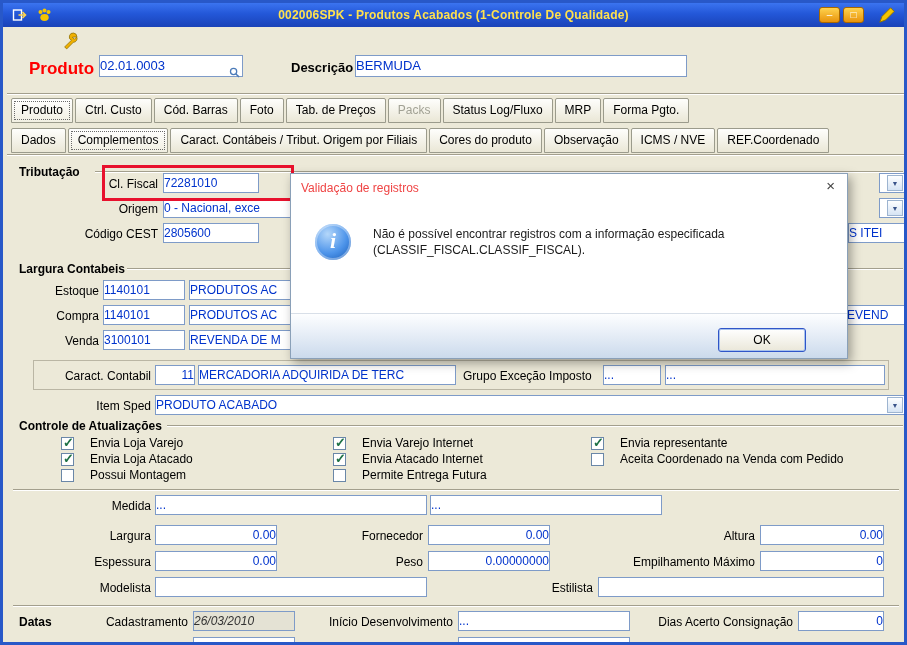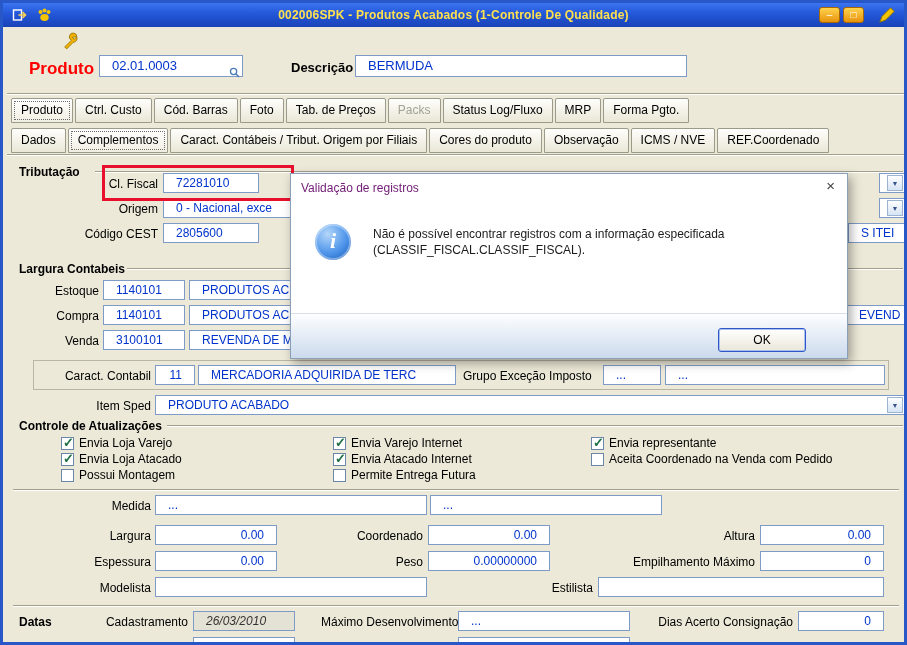--- a/index.html
+++ b/index.html
@@ -27,21 +27,21 @@
   }
   .pencil { position:absolute; top:3px; width:18px; height:18px; }
   .wrench { position:absolute; left:58px; top:27px; width:20px; height:20px; }
 
   
   .lbl { position:absolute; font-size:12px; color:#000; white-space:nowrap; text-align:right; }
   .lbl.l { text-align:left; }
   .b { font-weight:bold; }
   .field {
     position:absolute; height:20px; background:#fff; border:1px solid #7E9BC8;
-    font-size:12px; color:#0033CC; padding:2px 12px; overflow:hidden; white-space:nowrap;
+    font-size:12px; color:#0033CC; padding:2px 0; overflow:hidden; white-space:nowrap;
   }
   .field.num { text-align:right; }
   .field.ro { background:#E4E2D4; color:#333; }
   .combo-arrow {
     position:absolute; right:1px; top:1px; bottom:1px; width:16px;
     background:linear-gradient(#FDFEFF,#D6E4F4); border:1px solid #9DB4D0;
     font-size:7px; color:#39538A; text-align:center; line-height:16px; cursor:pointer;
   }
   .hr { position:absolute; height:0; border-top:1px solid #A39F8D; border-bottom:1px solid #fff; }
 
@@ -49,36 +49,36 @@
   .tabrow { position:absolute; display:flex; gap:2px; }
   .tab {
     display:inline-block; padding:4px 9px 5px; font-size:12px; white-space:nowrap;
     border:1px solid #9B9B8C; border-radius:2px 2px 0 0; color:#000; cursor:pointer;
     background:linear-gradient(#FEFEFC,#EAE7D6);
   }
   .tab.active { outline:1px dotted #6A6A6A; outline-offset:-4px; background:linear-gradient(#FFFFFF,#F1EFE2); }
   .tab.disabled { color:#A2A295; }
 
   
-  .checkbox { position:absolute; display:flex; align-items:center; gap:5px; font-size:12px; cursor:pointer; }
+  .checkbox { position:absolute; display:flex; align-items:center; gap:16px; font-size:12px; cursor:pointer; }
   .checkbox .box { width:13px; height:13px; background:#fff; border:1px solid #6A87A8; position:relative; flex:none; }
   .checkbox.checked .box::after {
     content:"✓"; position:absolute; left:1px; top:-3px; font-size:13px; font-weight:bold; color:#1E7145;
   }
 
   .caract-box { position:absolute; border:1px solid #BAB6A4; background:transparent; }
   .red-rect { position:absolute; border:3px solid #E8112D; z-index:30; }
 
   
   .dialog {
     position:absolute; left:287px; top:170px; width:558px; height:186px;
     background:#fff; border:1px solid #8AA0B8; z-index:50;
     box-shadow:3px 4px 10px rgba(0,0,0,.35);
   }
-  .dlg-title { position:absolute; left:10px; top:7px; font-size:12px; color:#701a75; }
+  .dlg-title { position:absolute; left:10px; top:7px; font-size:12px; color:#ef4444; }
   .dlg-close { position:absolute; right:12px; top:4px; font-size:15px; color:#444; cursor:pointer; line-height:16px; }
   .dlg-icon {
     position:absolute; left:24px; top:50px; width:36px; height:36px; border-radius:50%;
     background:radial-gradient(circle at 35% 28%, #B4D7FA 0%, #4D94EA 55%, #1356B2 100%);
     color:#fff; font-family:"Liberation Serif", serif; font-style:italic; font-weight:bold;
     font-size:22px; text-align:center; line-height:34px;
     box-shadow:inset 0 0 0 2px rgba(255,255,255,.35);
   }
   .dlg-msg { position:absolute; left:82px; font-size:12px; color:#1A1A1A; white-space:nowrap; }
   .dlg-footer {
@@ -239,21 +239,21 @@
   </div>
 
   <div class="hr" style="left:10px;top:486px;width:886px;"></div>
 
   <div class="lbl" style="left:86px;top:496px;width:62px;">Medida</div>
   <div class="field" style="left:152px;top:492px;width:272px;">...</div>
   <div class="field" style="left:427px;top:492px;width:232px;">...</div>
 
   <div class="lbl" style="left:98px;top:526px;width:50px;">Largura</div>
   <div class="field num" style="left:152px;top:522px;width:122px;">0.00</div>
-  <div class="lbl" style="left:338px;top:526px;width:82px;">Coordenado</div>
+  <div class="lbl" style="left:338px;top:526px;width:82px;">Fornecedor</div>
   <div class="field num" style="left:425px;top:522px;width:122px;">0.00</div>
   <div class="lbl" style="left:710px;top:526px;width:42px;">Altura</div>
   <div class="field num" style="left:757px;top:522px;width:124px;">0.00</div>
 
   <div class="lbl" style="left:88px;top:552px;width:60px;">Espessura</div>
   <div class="field num" style="left:152px;top:548px;width:122px;">0.00</div>
   <div class="lbl" style="left:388px;top:552px;width:32px;">Peso</div>
   <div class="field num" style="left:425px;top:548px;width:122px;">0.00000000</div>
   <div class="lbl" style="left:622px;top:552px;width:130px;">Empilhamento Máximo</div>
   <div class="field num" style="left:757px;top:548px;width:124px;">0</div>
@@ -261,21 +261,21 @@
   <div class="lbl" style="left:92px;top:578px;width:56px;">Modelista</div>
   <div class="field" style="left:152px;top:574px;width:272px;"></div>
   <div class="lbl" style="left:538px;top:578px;width:52px;">Estilista</div>
   <div class="field" style="left:595px;top:574px;width:286px;"></div>
 
   <div class="hr" style="left:10px;top:602px;width:886px;"></div>
 
   <div class="lbl l b" style="left:16px;top:612px;">Datas</div>
   <div class="lbl" style="left:95px;top:612px;width:90px;">Cadastramento</div>
   <div class="field ro" style="left:190px;top:608px;width:102px;font-style:italic;">26/03/2010</div>
-  <div class="lbl" style="left:318px;top:612px;width:132px;">Máximo Desenvolvimento</div>
+  <div class="lbl" style="left:318px;top:612px;width:132px;">Início Desenvolvimento</div>
   <div class="field" style="left:455px;top:608px;width:172px;">...</div>
   <div class="lbl" style="left:648px;top:612px;width:142px;">Dias Acerto Consignação</div>
   <div class="field num" style="left:795px;top:608px;width:86px;">0</div>
 
   <div class="lbl" style="left:80px;top:638px;width:105px;">Para Transferência</div>
   <div class="field" style="left:190px;top:634px;width:102px;">04/01/2017</div>
   <div class="lbl" style="left:370px;top:638px;width:80px;">Limite Pedido</div>
   <div class="field" style="left:455px;top:634px;width:172px;"></div>
 
   <div class="red-rect" style="left:99px;top:162px;width:192px;height:36px;"></div>

